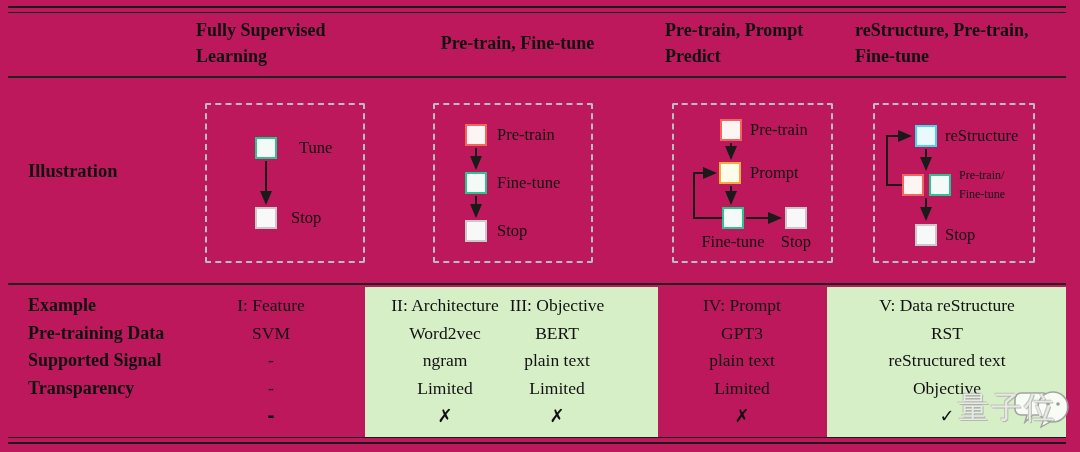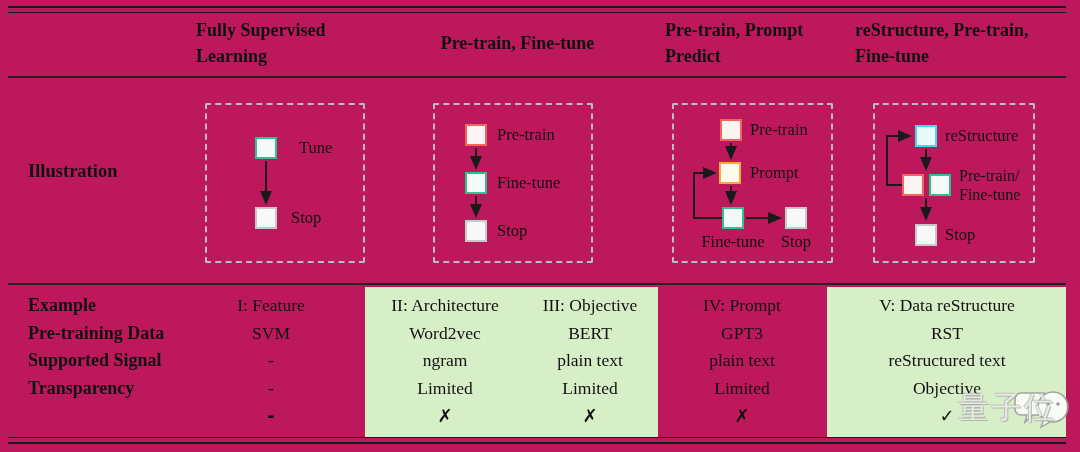--- a/index.html
+++ b/index.html
@@ -25,34 +25,34 @@
   .ibox-2{left:433px;width:156px;}
   .ibox-3{left:672px;width:157px;}
   .ibox-4{left:873px;width:158px;}
   .sq{position:absolute;width:18px;height:18px;border-width:2px;border-style:solid;}
   .sq-green{border-color:var(--accent-green);background:#f3faf7;}
   .sq-red{border-color:var(--accent-red);background:#fdf5f3;}
   .sq-orange{border-color:var(--accent-orange);background:#fdfbea;}
   .sq-cyan{border-color:var(--accent-cyan);background:#e9fafd;}
   .sq-gray{border-color:var(--neutral-gray);background:#f7f8f7;}
   .ilabel{position:absolute;font-size:16.5px;line-height:22px;white-space:nowrap;}
-  .ilabel2{position:absolute;font-size:16px;line-height:19px;white-space:nowrap;}
+  .ilabel2{position:absolute;font-size:12px;line-height:19px;white-space:nowrap;}
   .icaption{position:absolute;font-size:16.5px;text-align:center;white-space:nowrap;}
   .arrows{position:absolute;left:0;top:0;width:100%;height:100%;pointer-events:none;}
   .hl{position:absolute;top:287px;height:150px;background:var(--highlight-green);}
   .hl-1{left:365px;width:293px;}
   .hl-2{left:827px;width:239px;}
   .gcol{position:absolute;top:292px;font-size:17.5px;line-height:27.5px;text-align:center;}
   .gcol div{height:27.5px;}
   .gcol div:nth-child(5){font-weight:bold;font-size:18px;font-family:"DejaVu Sans","Liberation Sans",sans-serif;}
   .gcol-labels{left:28px;width:170px;font-weight:bold;font-size:18px;text-align:left;}
   .gcol-labels div:nth-child(5){font-size:18px;font-family:"Liberation Serif","DejaVu Serif",serif;}
   .gcol-1{left:196px;width:150px;}
   .gcol-2{left:370px;width:150px;}
-  .gcol-3{left:520px;width:140px;}
+  .gcol-3{left:487px;width:140px;}
   .gcol-4{left:667px;width:150px;}
   .gcol-5{left:832px;width:230px;}
   .watermark{position:absolute;left:898px;top:381px;width:175px;height:52px;opacity:.88;text-align:right;}
   .wm-text{position:absolute;left:60px;top:6px;font-size:31px;letter-spacing:2px;
     color:rgba(255,255,255,.78);font-family:"DejaVu Sans",sans-serif;
     text-shadow:0 0 1px #9a9a9a,1px 1px 0 rgba(150,150,150,.65),-1px -1px 0 rgba(170,170,170,.6);}
 </style>
 </head>
 <body>
 

